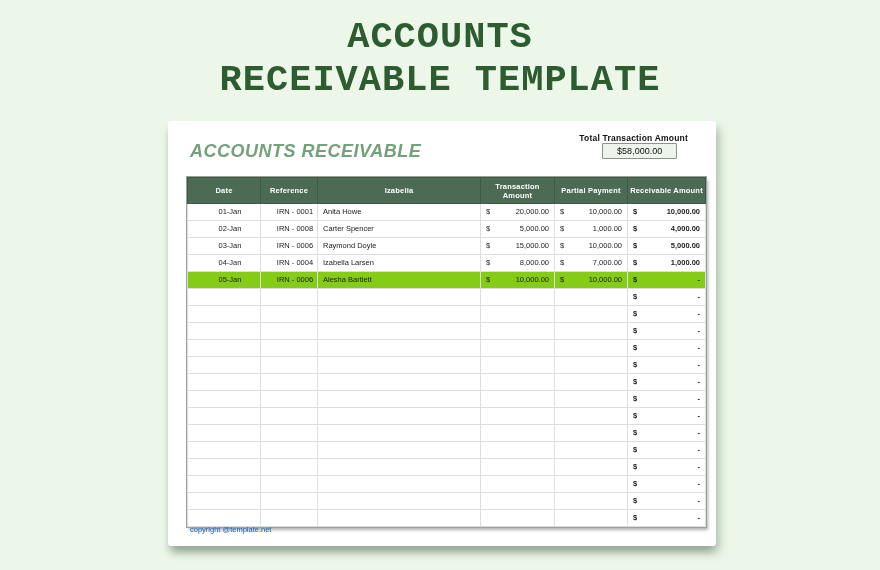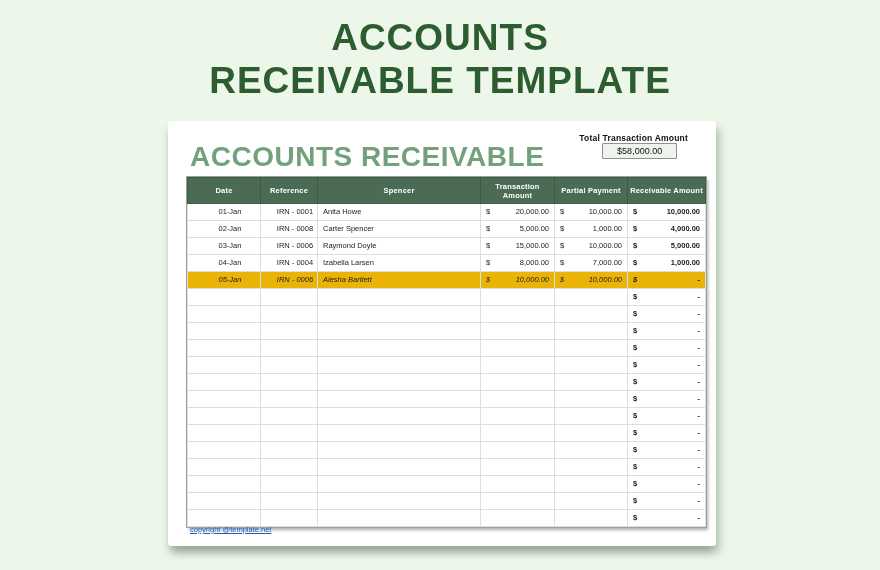--- a/index.html
+++ b/index.html
@@ -4,30 +4,30 @@
 <style>
   html, body { margin:0; padding:0; }
   body {
     width:880px; height:570px; position:relative; overflow:hidden;
     background:#ecf7e9;
     font-family:"Liberation Sans", sans-serif;
   }
   .page-title {
     position:absolute; top:16px; left:0; width:880px;
     text-align:center; color:#2c5c30; font-weight:bold;
-    font-size:37px; line-height:43px; letter-spacing:1px;
+    font-size:37px; line-height:43px; letter-spacing:1px;font-family:Liberation Mono, monospace;
   }
   .card {
     position:absolute; left:168px; top:121px; width:548px; height:425px;
     background:#ffffff; border-radius:3px;
     box-shadow: 0 8px 9px -2px rgba(105,128,105,0.55), 5px 6px 9px rgba(105,128,105,0.28);
   }
   .sheet-heading {
     position:absolute; left:22px; top:20px;
-    color:#73a17c; font-weight:bold; font-size:28px; letter-spacing:0.5px;
+    color:#73a17c; font-weight:bold; font-size:18px; letter-spacing:0.5px;font-style:italic;
   }
   .totals { position:absolute; top:12px; right:16px; }
   .total-row { display:flex; align-items:center; justify-content:flex-start; margin-bottom:6px;flex-direction:column; }
   .total-label {
     font-size:8.5px; font-weight:bold; color:#111; margin-right:12px;
     letter-spacing:0.2px;
   }
   .total-box {
     width:73px; height:14px; background:#edf4eb;
     border:1.5px solid #8d928e; border-radius:1px;
@@ -50,24 +50,24 @@
     height:16px; line-height:16px; padding:0;
     border:1px solid #dedede; font-size:7.5px; color:#1b1b1b;
     overflow:hidden; white-space:nowrap;
   }
   .ar-table td.c-center { text-align:center;padding-left:12px; }
   .ar-table td.c-left   { text-align:left; padding-left:5px; }
   .ar-table td.col-receivable { border-left:1px solid #8f968f; font-weight:bold; }
   .amt { display:flex; justify-content:space-between; align-items:center; padding:0 5px; }
   .amt .cur { text-align:left; }
   .amt .val { text-align:right; }
-  tr.highlight td { background:#eab308;font-style:italic; }
+  tr.highlight td { background:#84cc16; }
   .copyright {
     position:absolute; left:22px; top:404px;
-    font-size:7.5px; color:#1b5fc1; text-decoration:underline; cursor:pointer;
+    font-size:7.5px; color:#1b5fc1; cursor:pointer;
   }
 </style>
 </head>
 <body>
 
 <div class="page-title">
   <div>ACCOUNTS</div>
   <div>RECEIVABLE TEMPLATE</div>
 </div>
 
@@ -88,21 +88,21 @@
         <col style="width:57px">
         <col style="width:163px">
       <col style="width:74px">
         <col style="width:73px">
         <col style="width:78px">
     </colgroup>
     <thead>
       <tr>
         <th>Date</th>
         <th>Reference</th>
-        <th>Spencer</th>
+        <th>Izabella</th>
         <th>Transaction Amount</th>
         <th>Partial Payment</th>
         <th>Receivable Amount</th>
       </tr>
     </thead>
     <tbody>
         <tr>
           <td class="c-center">01-Jan</td>
           <td class="c-center">IRN - 0001</td>
           <td class="c-left">Anita Howe</td>

